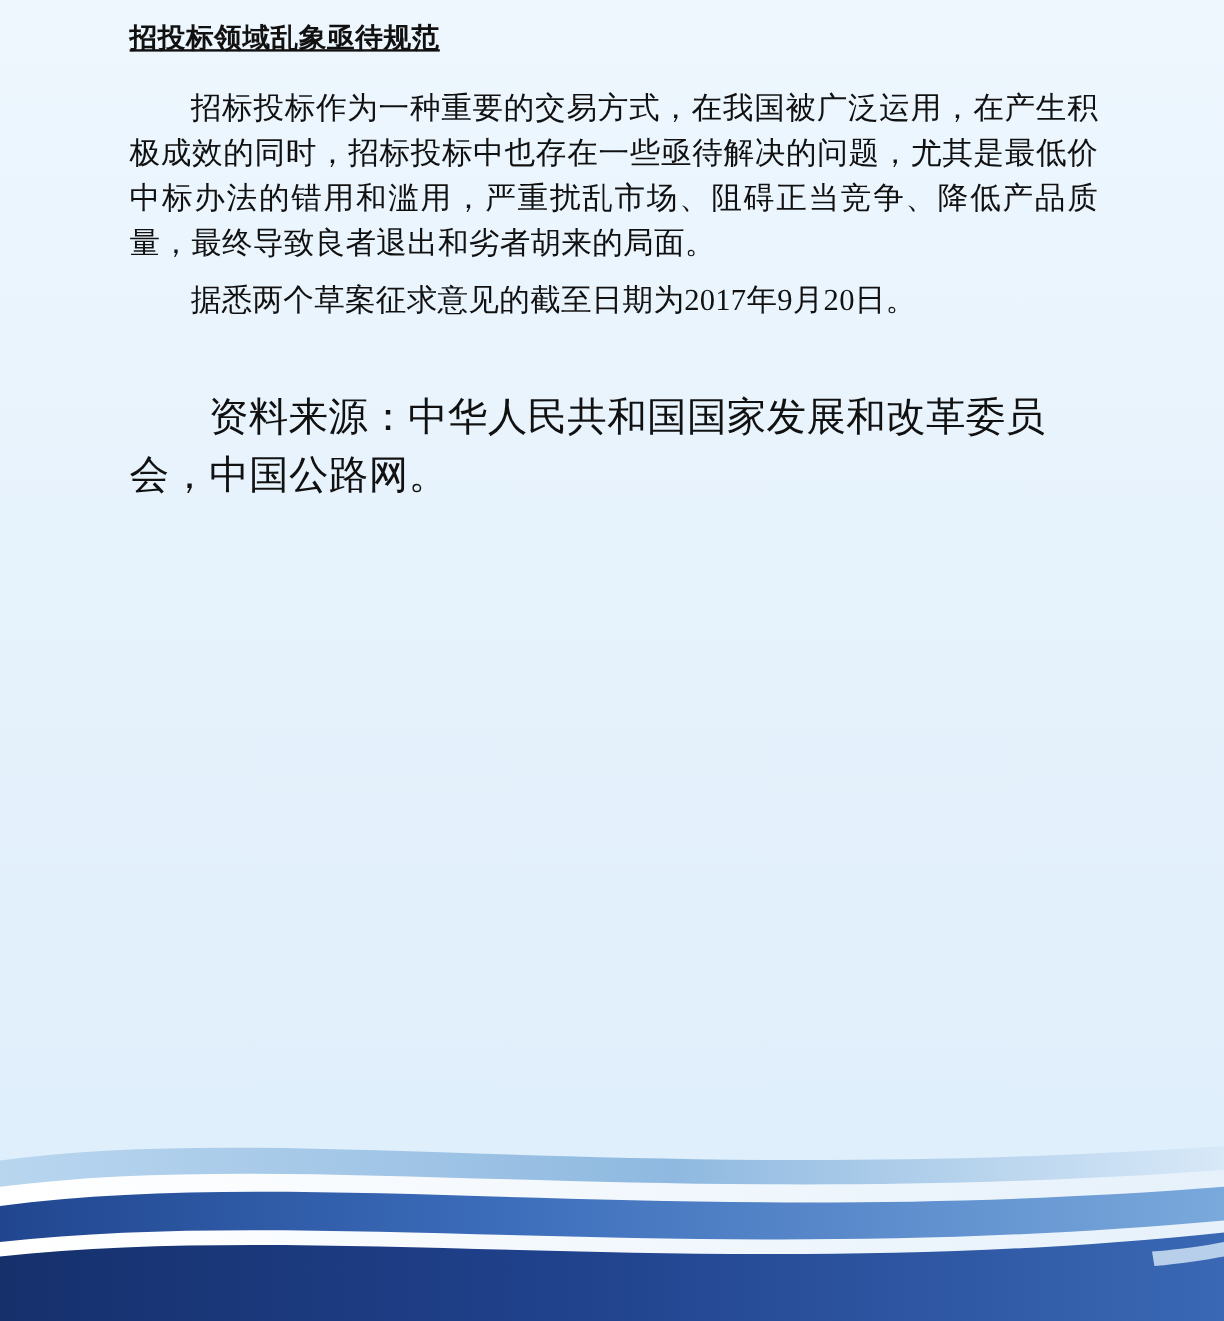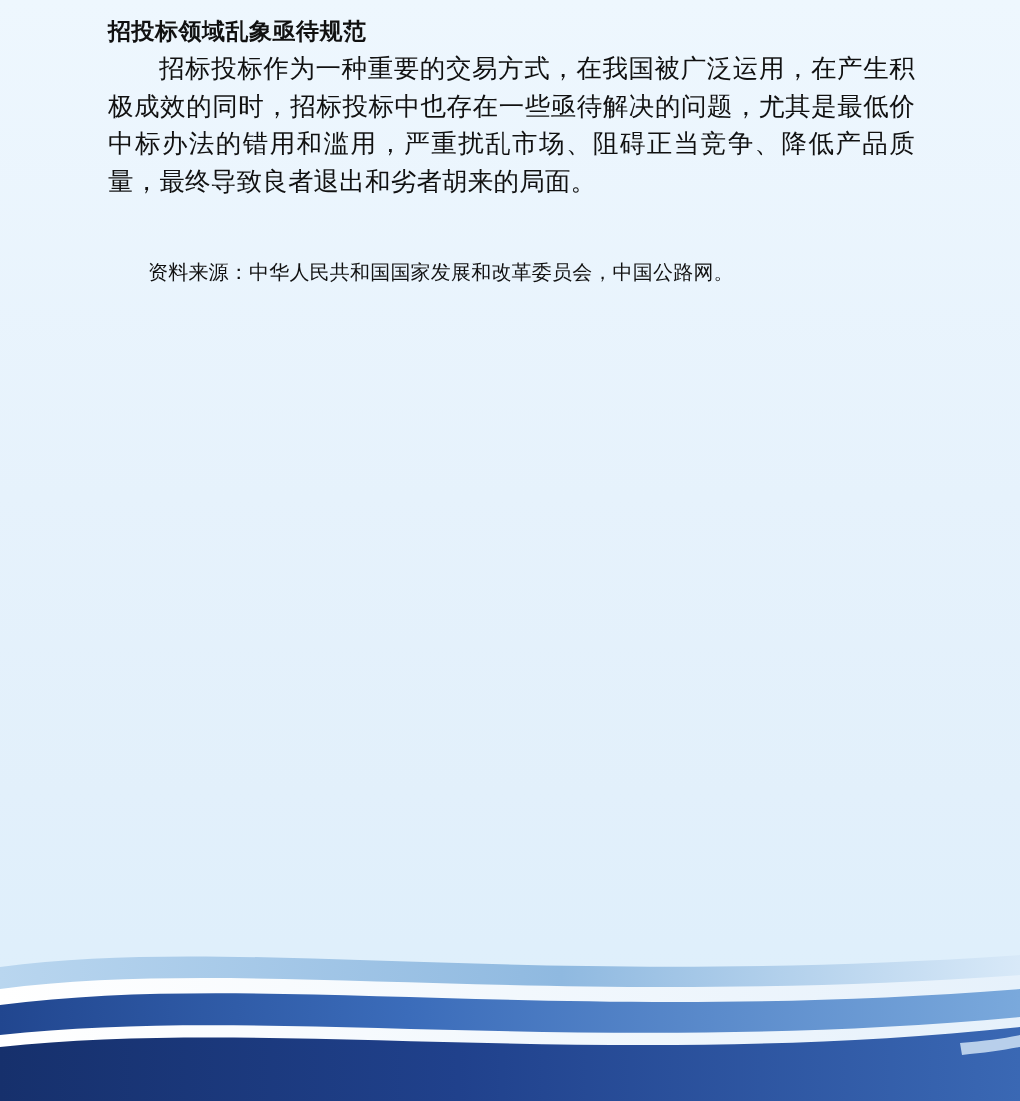--- a/index.html
+++ b/index.html
@@ -46,58 +46,59 @@
     width: 1020px;
     padding: 16px 105px 0 108px;
     box-sizing: border-box;
   }
 
   .doc-title {
     font-size: 23px;
     font-weight: bold;
     color: #111111;
     line-height: 1.35;
-    margin: 0 0 5px 0;
+    margin: 0 0 24px 0;
     letter-spacing: 0.5px;
+    text-decoration: underline;
   }
 
   p.para {
     font-size: 25.5px;
     color: #111111;
     line-height: 1.47;
     margin: 0 0 2px 0;
     text-indent: 2em;
     text-align: justify;
     text-justify: inter-ideograph;
     letter-spacing: 0.2px;
-    font-family: Liberation Mono, monospace;
   }
 
   p.para.spaced {
     margin-top: 10px;
   }
 
   p.source {
-    font-size: 20px;
+    font-size: 33px;
     color: #111111;
     line-height: 1.47;
     margin: 56px 0 0 0;
     text-indent: 2em;
     letter-spacing: 0.2px;
   }
 </style>
 </head>
 <body>
 
 <div class="slide">
 
   <div class="content">
     <h1 class="doc-title">招投标领域乱象亟待规范</h1>
 
     <p class="para">招标投标作为一种重要的交易方式，在我国被广泛运用，在产生积极成效的同时，招标投标中也存在一些亟待解决的问题，尤其是最低价中标办法的错用和滥用，严重扰乱市场、阻碍正当竞争、降低产品质量，最终导致良者退出和劣者胡来的局面。</p>
+    <p class="para spaced">据悉两个草案征求意见的截至日期为2017年9月20日。</p>
 
     <p class="source">资料来源：中华人民共和国国家发展和改革委员会，中国公路网。</p>
   </div>
 
   <div class="ribbon-wrap">
     <svg viewBox="0 0 1020 170" preserveAspectRatio="none">
       <defs>
         <linearGradient id="gLight" x1="0" y1="0" x2="1" y2="0">
           <stop offset="0%" stop-color="#b9d6ef"></stop>
           <stop offset="55%" stop-color="#8fb9e0"></stop>

